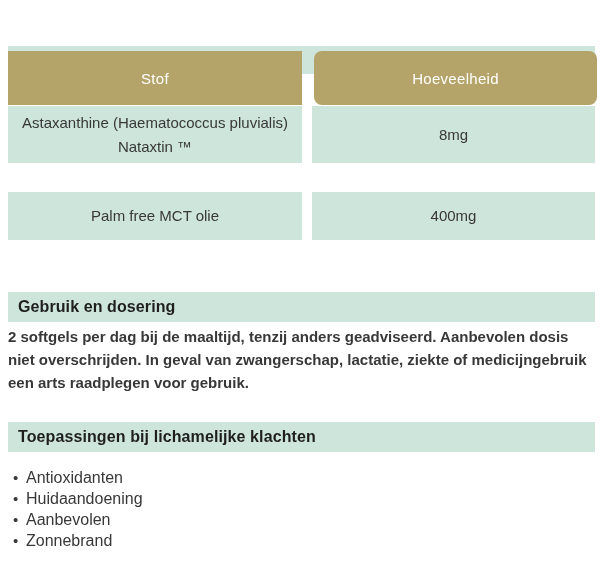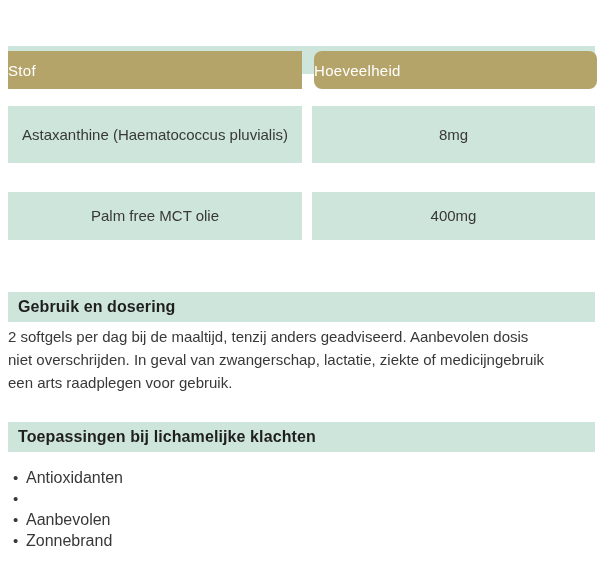--- a/index.html
+++ b/index.html
@@ -22,42 +22,42 @@
     padding-left:10px;
     font-weight:bold;font-size:16px;color:var(--heading);
     letter-spacing:.1px;
   }
   .band-samenstelling{top:7px;height:28px;margin-top:39px;}
   .band-gebruik{top:292px;}
   .band-toepassingen{top:422px;text-align:center;}
 
   
   .th{
-    position:absolute;top:51px;height:38px;
+    position:absolute;top:51px;height:54px;
     background:var(--gold);color:var(--white);
-    display:flex;align-items:center;justify-content:flex-start;
+    display:flex;align-items:center;justify-content:center;
     font-size:15px;letter-spacing:.3px;
   }
   .th-left{left:8px;width:294px;}
   .th-right{left:314px;width:283px;border-radius:8px;}
 
   .cell{
     position:absolute;background:var(--mint);
     display:flex;flex-direction:column;align-items:center;justify-content:center;
     font-size:15px;color:var(--text);text-align:center;line-height:24px;
   }
   .cell.r1{top:106px;height:57px;}
   .cell.r2{top:176px;height:48px;margin-top:16px;}
   .cell-left{left:8px;width:294px;}
   .cell-right{left:312px;width:283px;}
 
   
   .paragraph{
     position:absolute;top:325px;left:8px;width:594px;
-    font-size:15px;line-height:23px;color:var(--text);
+    font-size:15px;line-height:23px;color:var(--text);font-weight:bold;
   }
   .pline{white-space:nowrap;}
 
   
   .bullets{
     position:absolute;top:467px;left:13px;width:400px;
     list-style:none;font-size:16px;line-height:21px;color:var(--text);
   }
   .bullets li{display:flex;align-items:baseline;}
   .bullet-glyph{width:13px;flex:0 0 13px;font-size:15px;}
@@ -73,20 +73,21 @@
 
   <div class="th th-left">
     <span>Stof</span>
   </div>
   <div class="th th-right">
     <span>Hoeveelheid</span>
   </div>
 
   <div class="cell cell-left r1">
     <div>Astaxanthine (Haematococcus pluvialis)</div>
+    <div>Nataxtin ™</div>
   </div>
   <div class="cell cell-right r1">
     <span>8mg</span>
   </div>
 
   <div class="cell cell-left r2">
     <div>Palm free MCT olie</div>
   </div>
   <div class="cell cell-right r2">
     <span>400mg</span>
@@ -104,20 +105,21 @@
   <div class="band band-toepassingen">
     <span>Toepassingen bij lichamelijke klachten</span>
   </div>
   <ul class="bullets">
     <li>
       <span class="bullet-glyph">•</span>
       <span>Antioxidanten</span>
     </li>
     <li>
       <span class="bullet-glyph">•</span>
+      <span>Huidaandoening</span>
     </li>
     <li>
       <span class="bullet-glyph">•</span>
       <span>Aanbevolen</span>
     </li>
     <li>
       <span class="bullet-glyph">•</span>
       <span>Zonnebrand</span>
     </li>
   </ul>

